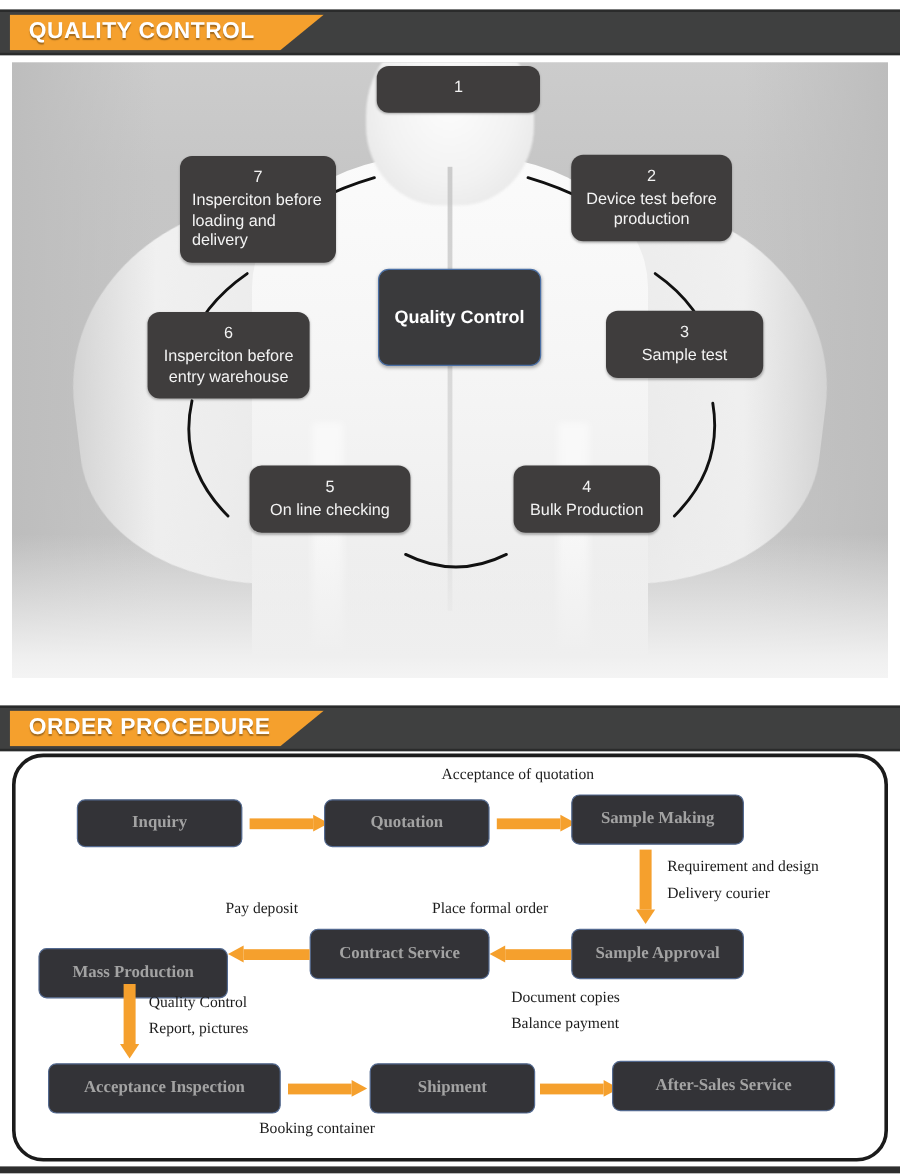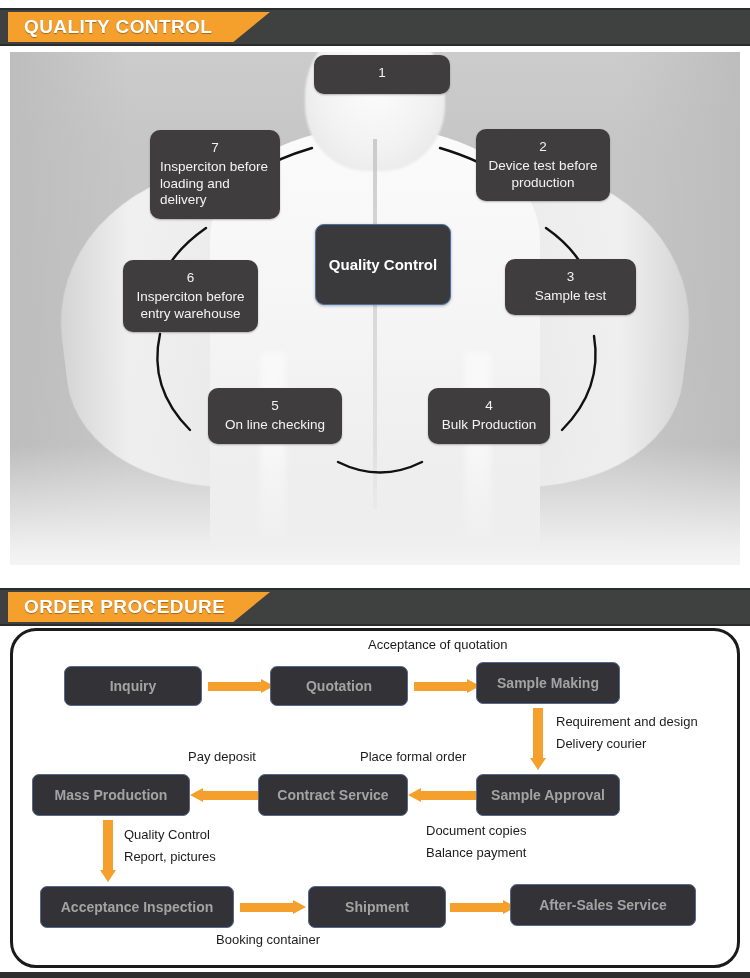--- a/index.html
+++ b/index.html
@@ -122,21 +122,21 @@
     color:#ffffff;font-size:15px;font-weight:bold;
     box-shadow:0 1px 3px rgba(0,0,0,.3);
   }
 
   
   #op-panel{
     position:absolute;left:10px;top:628px;width:730px;height:340px;
     border:3px solid #1b1b1b;border-radius:26px;
     background:#ffffff;box-sizing:border-box;
   }
-  #op-inner{position:absolute;left:10px;top:628px;width:730px;height:240px;}
+  #op-inner{position:absolute;left:10px;top:628px;width:730px;height:240px;font-family:Liberation Serif, serif;}
 
   .op-box{
     position:absolute;
     background:#333337;
     border:1px solid #53698f;
     border-radius:7px;
     color:#a3a3a3;
     font-size:14px;font-weight:bold;
     display:flex;align-items:center;justify-content:center;
     text-align:center;
@@ -303,21 +303,21 @@
 
   <div class="op-box" style="left:248px;top:146px;width:150px;height:42px;">
     <span>Contract Service</span>
   </div>
 
   <div class="arrow-l" style="left:180px;top:160px;width:68px;">
     <div class="head"></div>
       <div class="shaft" style="left:13px;width:55px;"></div>
   </div>
 
-  <div class="op-box" style="left:22px;top:146px;width:158px;height:42px;">
+  <div class="op-box" style="left:22px;top:162px;width:158px;height:42px;">
     <span>Mass Production</span>
   </div>
 
   <div class="arrow-d" style="left:90px;top:192px;height:62px;">
     <div class="shaft" style="height:50px;"></div>
       <div class="head"></div>
   </div>
   <div class="op-label" style="left:114px;top:198px;">Quality Control</div>
   <div class="op-label" style="left:114px;top:220px;">Report, pictures</div>
 

